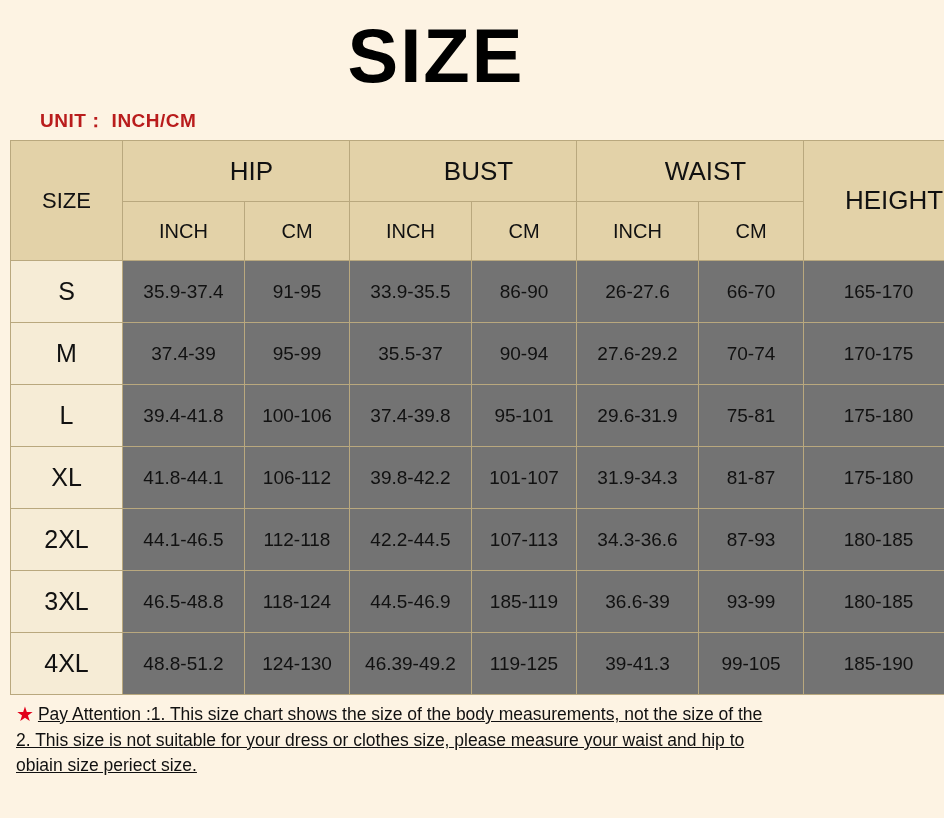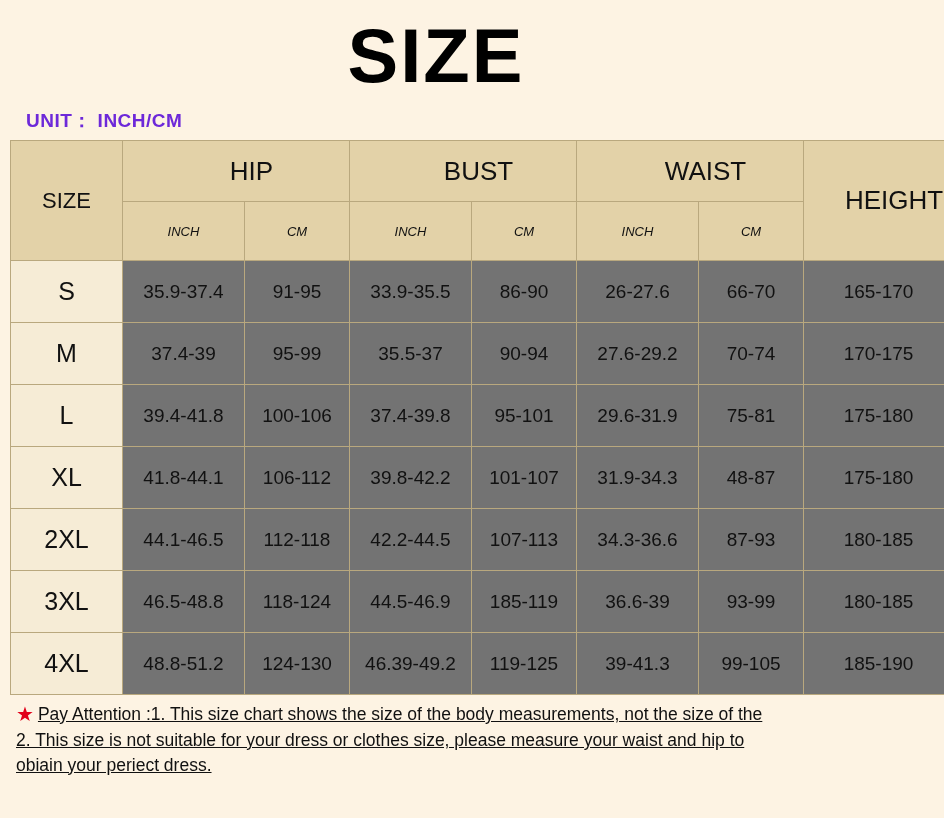--- a/index.html
+++ b/index.html
@@ -24,26 +24,26 @@
     text-align: center;
     font-size: 76px;
     font-weight: bold;
     letter-spacing: 2px;
     line-height: 1;
     padding-top: 18px;
     color: #000;
   }
   .unit {
     position: absolute;
-    left: 26px;
+    left: 40px;
     top: 108px;
     font-size: 19px;
     font-weight: bold;
     letter-spacing: 0.5px;
-    color: #6d28d9;
+    color: #b91c1c;
   }
   .table-wrap {
     position: absolute;
     left: 10px;
     top: 140px;
     width: 924px;
   }
   table.size-table {
     border-collapse: collapse;
     width: 924px;
@@ -59,23 +59,22 @@
   table.size-table thead th {
     background: #e3d2a8;
     font-weight: normal;
   }
   .grp-head {
     font-size: 26px;
     height: 58px;
     padding-left: 32px;
   }
   .sub-head {
-    font-size: 13px;
+    font-size: 20px;
     height: 56px;
-    font-style: italic;
   }
   .size-head {
     font-size: 22px;
     font-weight: bold;
     background: #e3d2a8;
   }
   table.size-table tbody td {
     background: #737373;
     height: 59px;
     font-size: 19px;
@@ -177,21 +176,21 @@
           <td>75-81</td>
           <td>175-180</td>
         </tr>
         <tr>
           <td class="size-cell">XL</td>
           <td>41.8-44.1</td>
           <td>106-112</td>
           <td>39.8-42.2</td>
           <td>101-107</td>
           <td>31.9-34.3</td>
-          <td>48-87</td>
+          <td>81-87</td>
           <td>175-180</td>
         </tr>
         <tr>
           <td class="size-cell">2XL</td>
           <td>44.1-46.5</td>
           <td>112-118</td>
           <td>42.2-44.5</td>
           <td>107-113</td>
           <td>34.3-36.6</td>
           <td>87-93</td>
@@ -217,16 +216,16 @@
           <td>99-105</td>
           <td>185-190</td>
         </tr>
       </tbody>
     </table>
   </div>
 
   <div class="notes">
     <span class="star">★</span><span class="note-text">Pay Attention :1. This size chart shows the size of the body measurements, not the size of the</span>
     <span class="note-line">2. This size is not suitable for your dress or clothes size, please measure your waist and hip to</span>
-    <span class="note-line">obiain your periect dress.</span>
+    <span class="note-line">obiain size periect size.</span>
   </div>
 
 </div>
 
 </body></html>

